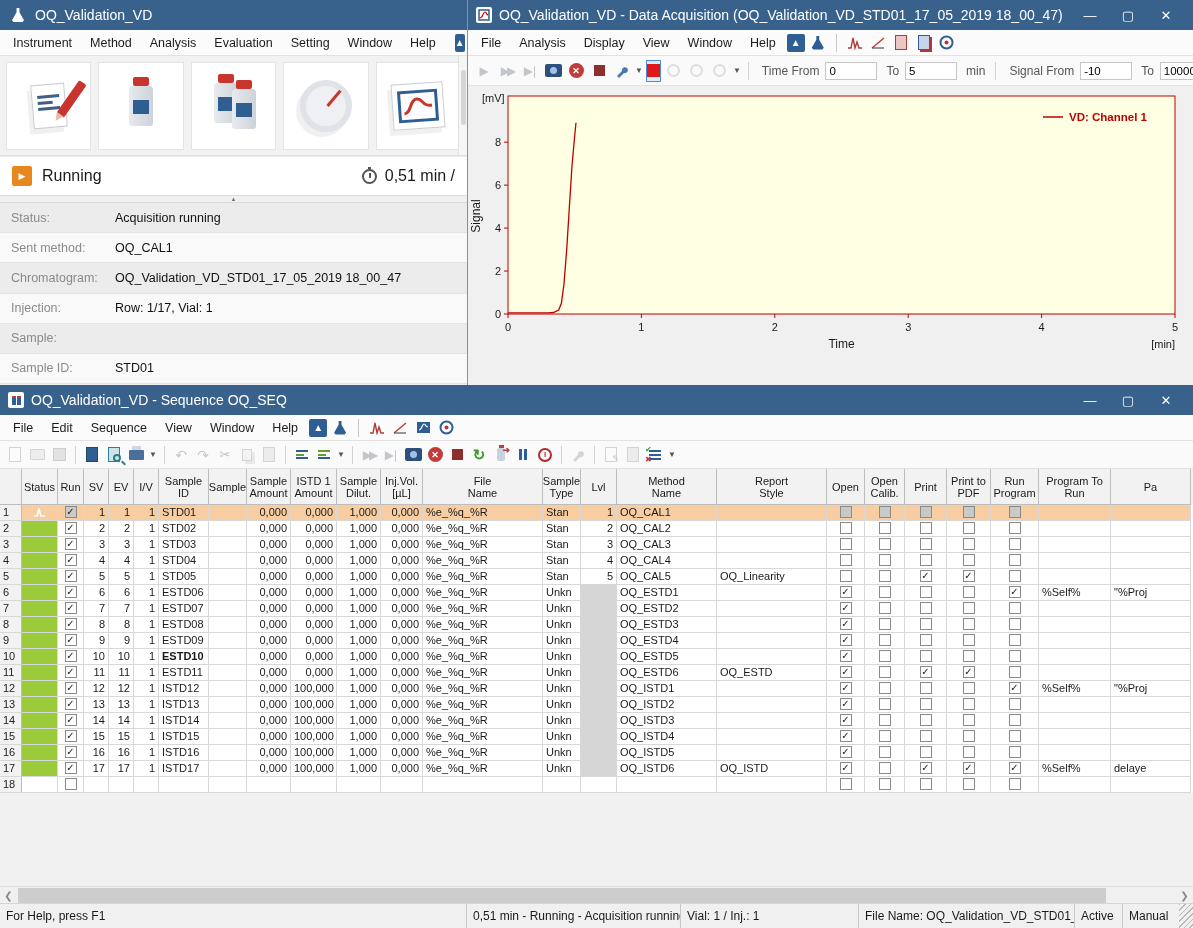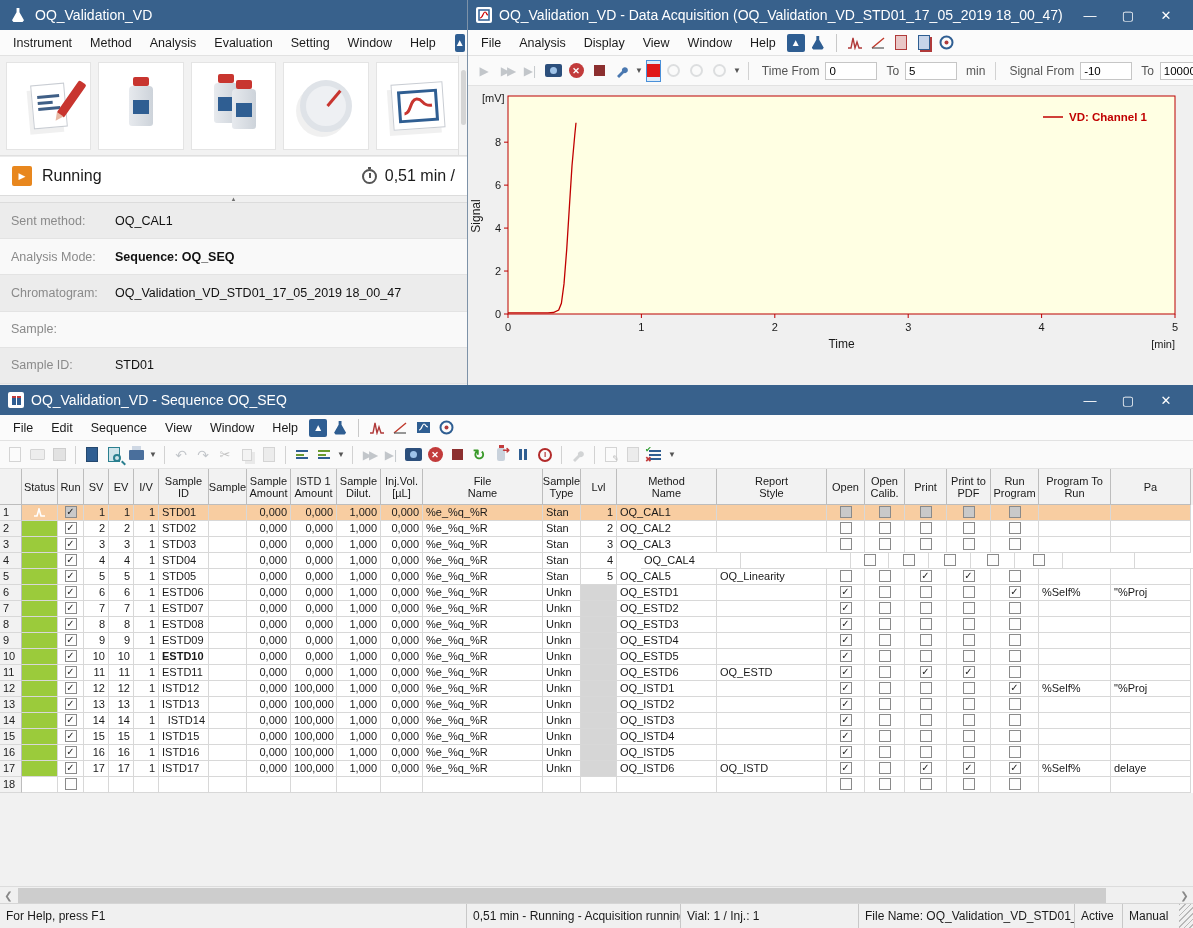--- a/index.html
+++ b/index.html
@@ -187,30 +187,34 @@
       <span class="runicon">▶</span>
       <span class="runtext">Running</span>
       <span class="runright">
         <span class="stopwatch"></span>
         <span>0,51 min /</span>
       </span>
     </div>
     <div class="splitter">▲</div>
     <div class="infogrid">
         <div class="irow">
+          <span class="ilabel">Status:</span>
+          <span class="ival">Acquisition running</span>
+        </div>
+        <div class="irow">
           <span class="ilabel">Sent method:</span>
           <span class="ival">OQ_CAL1</span>
         </div>
         <div class="irow">
-          <span class="ilabel">Analysis Mode:</span>
-          <span class="ival b">Sequence: OQ_SEQ</span>
+          <span class="ilabel">Chromatogram:</span>
+          <span class="ival">OQ_Validation_VD_STD01_17_05_2019 18_00_47</span>
         </div>
         <div class="irow">
-          <span class="ilabel">Chromatogram:</span>
-          <span class="ival">OQ_Validation_VD_STD01_17_05_2019 18_00_47</span>
+          <span class="ilabel">Injection:</span>
+          <span class="ival">Row: 1/17, Vial: 1</span>
         </div>
         <div class="irow">
           <span class="ilabel">Sample:</span>
           <span class="ival"></span>
         </div>
         <div class="irow">
           <span class="ilabel">Sample ID:</span>
           <span class="ival">STD01</span>
         </div>
       </div>
@@ -633,21 +637,21 @@
             <div class="td" style="width: 25px; text-align: right;">1</div>
             <div class="td" style="width: 50px;">STD04</div>
             <div class="td" style="width: 38px;"></div>
             <div class="td" style="width: 44px; text-align: right;">0,000</div>
             <div class="td" style="width: 46px; text-align: right;">0,000</div>
             <div class="td" style="width: 44px; text-align: right;">1,000</div>
             <div class="td" style="width: 42px; text-align: right;">0,000</div>
             <div class="td" style="width: 120px;">%e_%q_%R</div>
             <div class="td" style="width: 38px;">Stan</div>
             <div class="td" style="width: 36px; text-align: right;">4</div>
-            <div class="td" style="width: 100px; margin-left: 24px;">OQ_CAL4</div>
+            <div class="td" style="width: 100px;">OQ_CAL4</div>
             <div class="td" style="width: 110px;"></div>
             <div class="td checkcell" style="width: 38px;"><span class="cb"></span></div>
             <div class="td checkcell" style="width: 40px;"><span class="cb"></span></div>
             <div class="td checkcell" style="width: 42px;"><span class="cb"></span></div>
             <div class="td checkcell" style="width: 44px;"><span class="cb"></span></div>
             <div class="td checkcell" style="width: 48px;"><span class="cb"></span></div>
             <div class="td" style="width: 72px;"></div>
             <div class="td" style="width: 80px;"></div>
           </div>
           <div class="tr">
@@ -884,21 +888,21 @@
             <div class="td" style="width: 72px;"></div>
             <div class="td" style="width: 80px;"></div>
           </div>
           <div class="tr">
             <div class="td idx" style="width: 22px;">14</div>
             <div class="td statuscell st-ok" style="width: 36px;"></div>
             <div class="td checkcell" style="width: 26px;"><span class="cb">✓</span></div>
             <div class="td" style="width: 25px; text-align: right;">14</div>
             <div class="td" style="width: 25px; text-align: right;">14</div>
             <div class="td" style="width: 25px; text-align: right;">1</div>
-            <div class="td" style="width: 50px; text-align: right;">ISTD14</div>
+            <div class="td" style="width: 50px;">ISTD14</div>
             <div class="td" style="width: 38px;"></div>
             <div class="td" style="width: 44px; text-align: right;">0,000</div>
             <div class="td" style="width: 46px; text-align: right;">100,000</div>
             <div class="td" style="width: 44px; text-align: right;">1,000</div>
             <div class="td" style="width: 42px; text-align: right;">0,000</div>
             <div class="td" style="width: 120px;">%e_%q_%R</div>
             <div class="td" style="width: 38px;">Unkn</div>
             <div class="td gray" style="width: 36px; text-align: right;"></div>
             <div class="td" style="width: 100px;">OQ_ISTD3</div>
             <div class="td" style="width: 110px;"></div>

